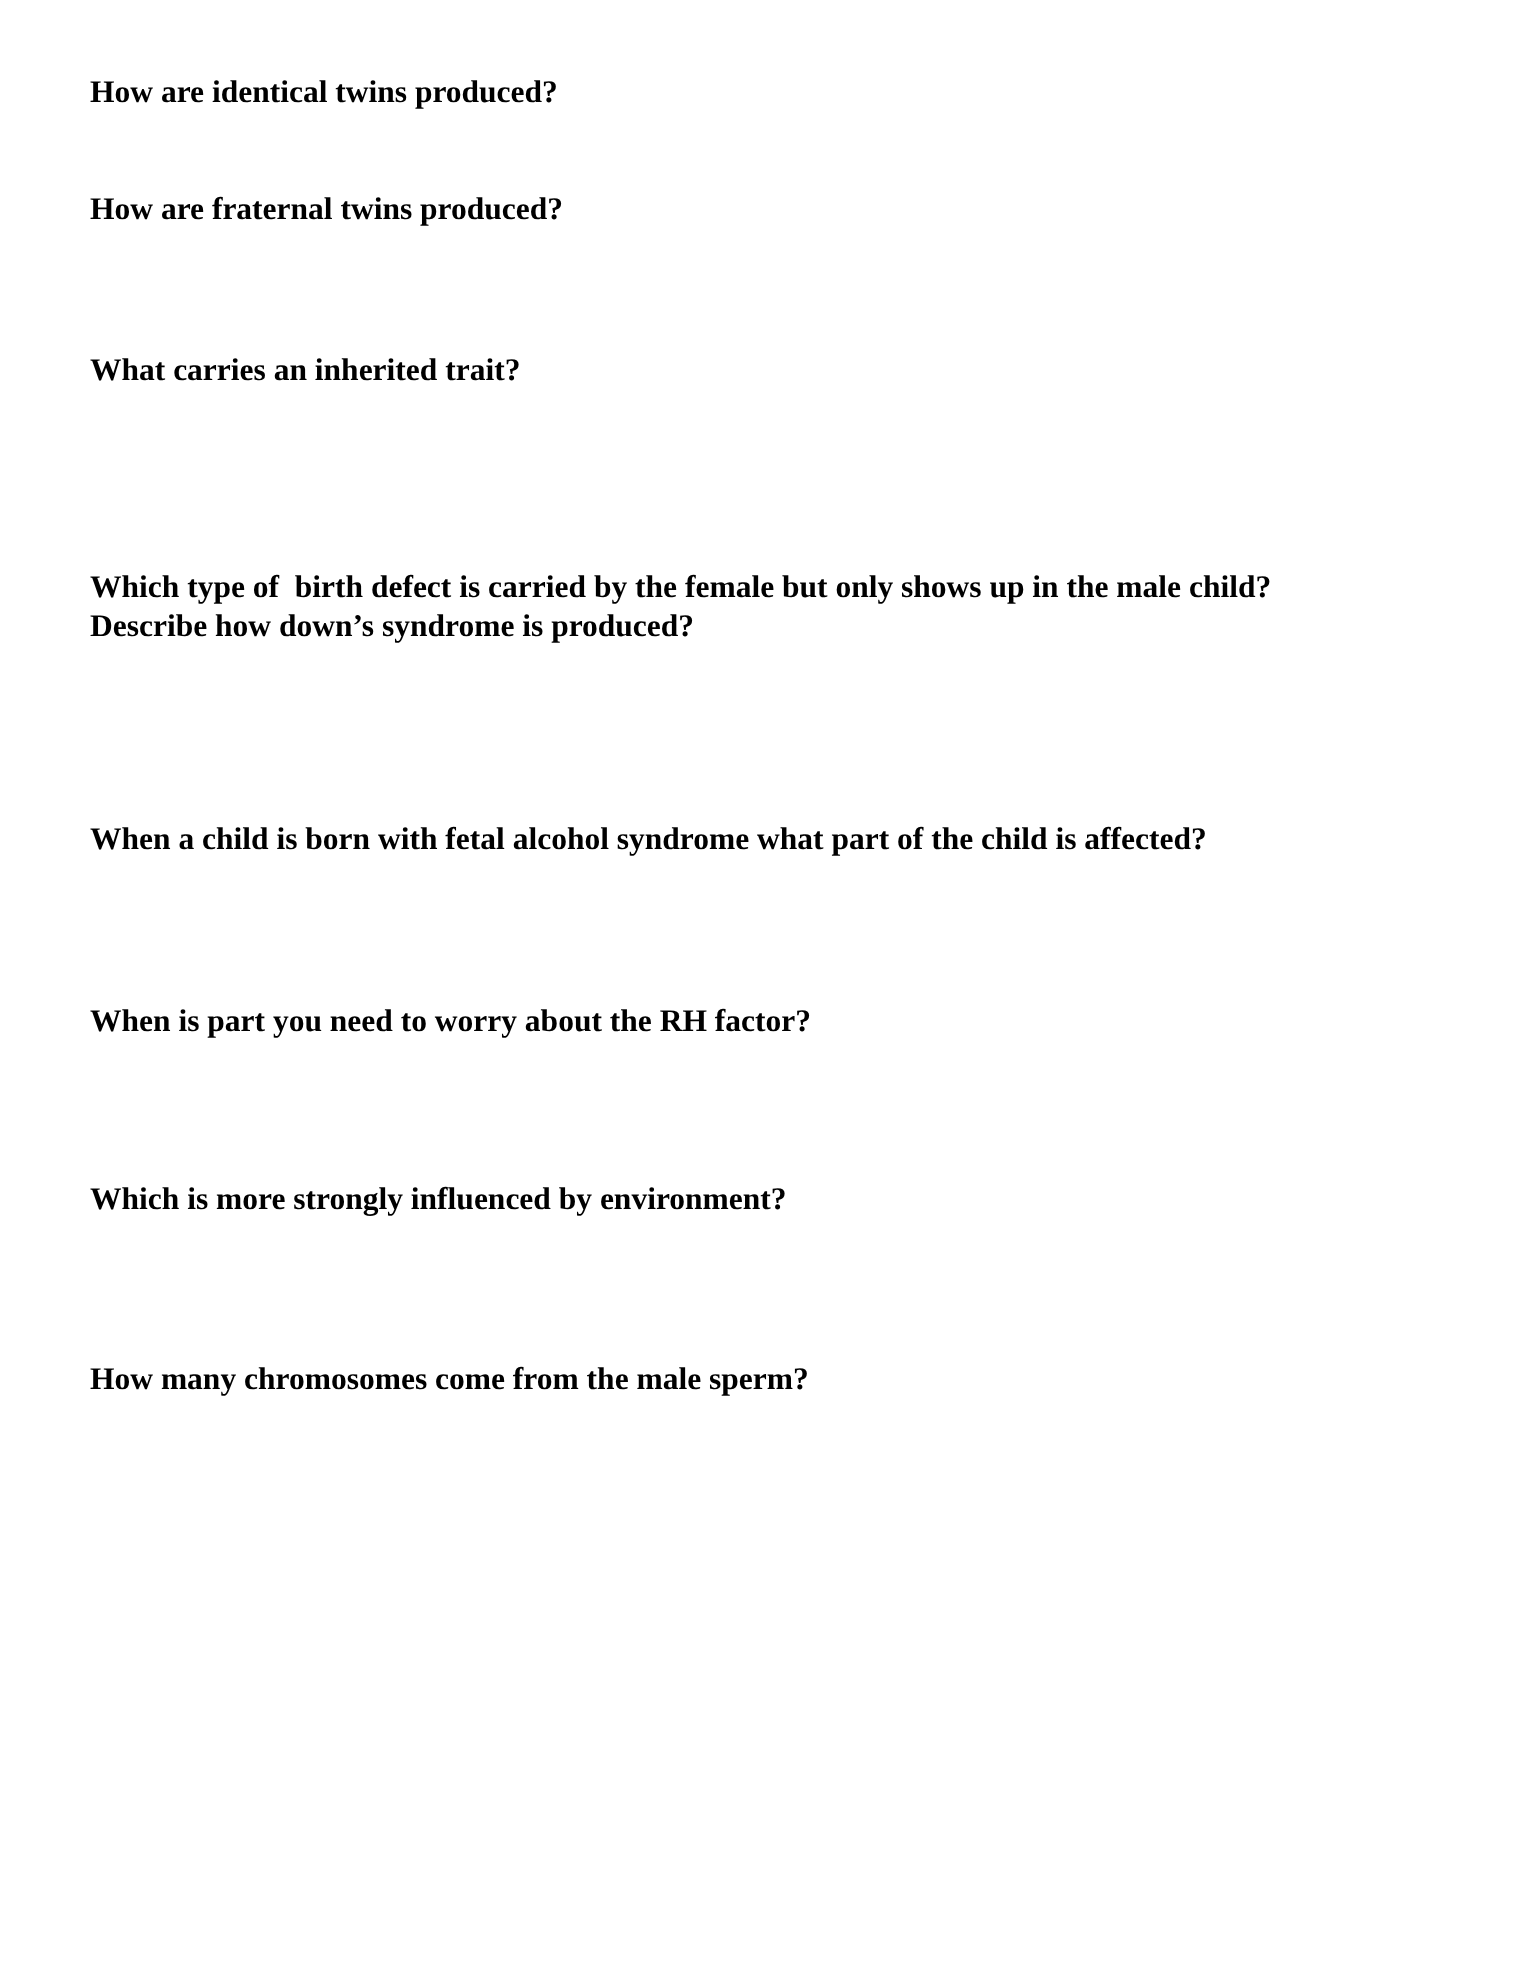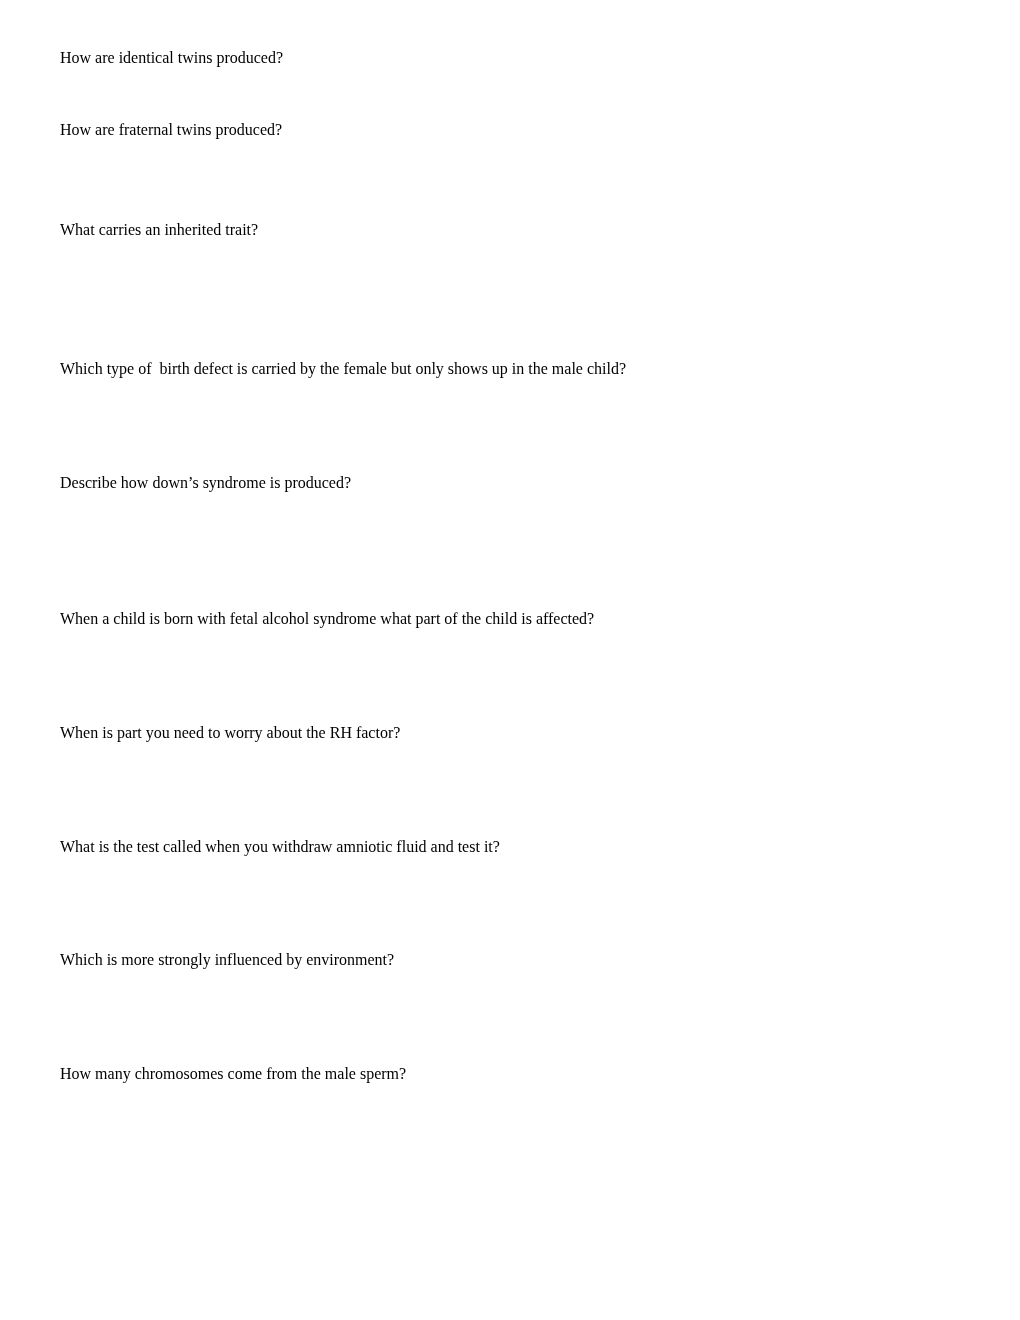--- a/index.html
+++ b/index.html
@@ -19,31 +19,32 @@
     height: 1320px;
     box-sizing: border-box;
     padding: 48px 60px 0 60px;
     background: #ffffff;
   }
   .doc-body {
     position: relative;
     width: 900px;
   }
   .question {
-    font-size: 16px;
+    font-size: 21px;
     line-height: 1.25;
     white-space: pre-wrap;
     margin: 0;
+    font-weight: bold;
   }
   
   .q-gap-1 { margin-top: 0; }
   .q-gap-2 { margin-top: 52px; }
   .q-gap-3 { margin-top: 80px; }
   .q-gap-4 { margin-top: 119px; }
-  .q-gap-5 { margin-top: 94px; }
+  .q-gap-5 { }
   .q-gap-6 { margin-top: 116px; }
   .q-gap-7 { margin-top: 94px; }
   .q-gap-8 { margin-top: 94px; }
   .q-gap-9 { margin-top: 93px; }
   .q-gap-10 { margin-top: 94px; }
 </style>
 </head>
 <body>
 
 <div class="page">
@@ -56,20 +57,19 @@
     <p class="question q-gap-3">What carries an inherited trait?</p>
 
     <p class="question q-gap-4">Which type of  birth defect is carried by the female but only shows up in the male child?</p>
 
     <p class="question q-gap-5">Describe how down’s syndrome is produced?</p>
 
     <p class="question q-gap-6">When a child is born with fetal alcohol syndrome what part of the child is affected?</p>
 
     <p class="question q-gap-7">When is part you need to worry about the RH factor?</p>
 
-    <p class="question q-gap-8">What is the test called when you withdraw amniotic fluid and test it?</p>
 
     <p class="question q-gap-9">Which is more strongly influenced by environment?</p>
 
     <p class="question q-gap-10">How many chromosomes come from the male sperm?</p>
 
   </div>
 </div>
 
 </body></html>

